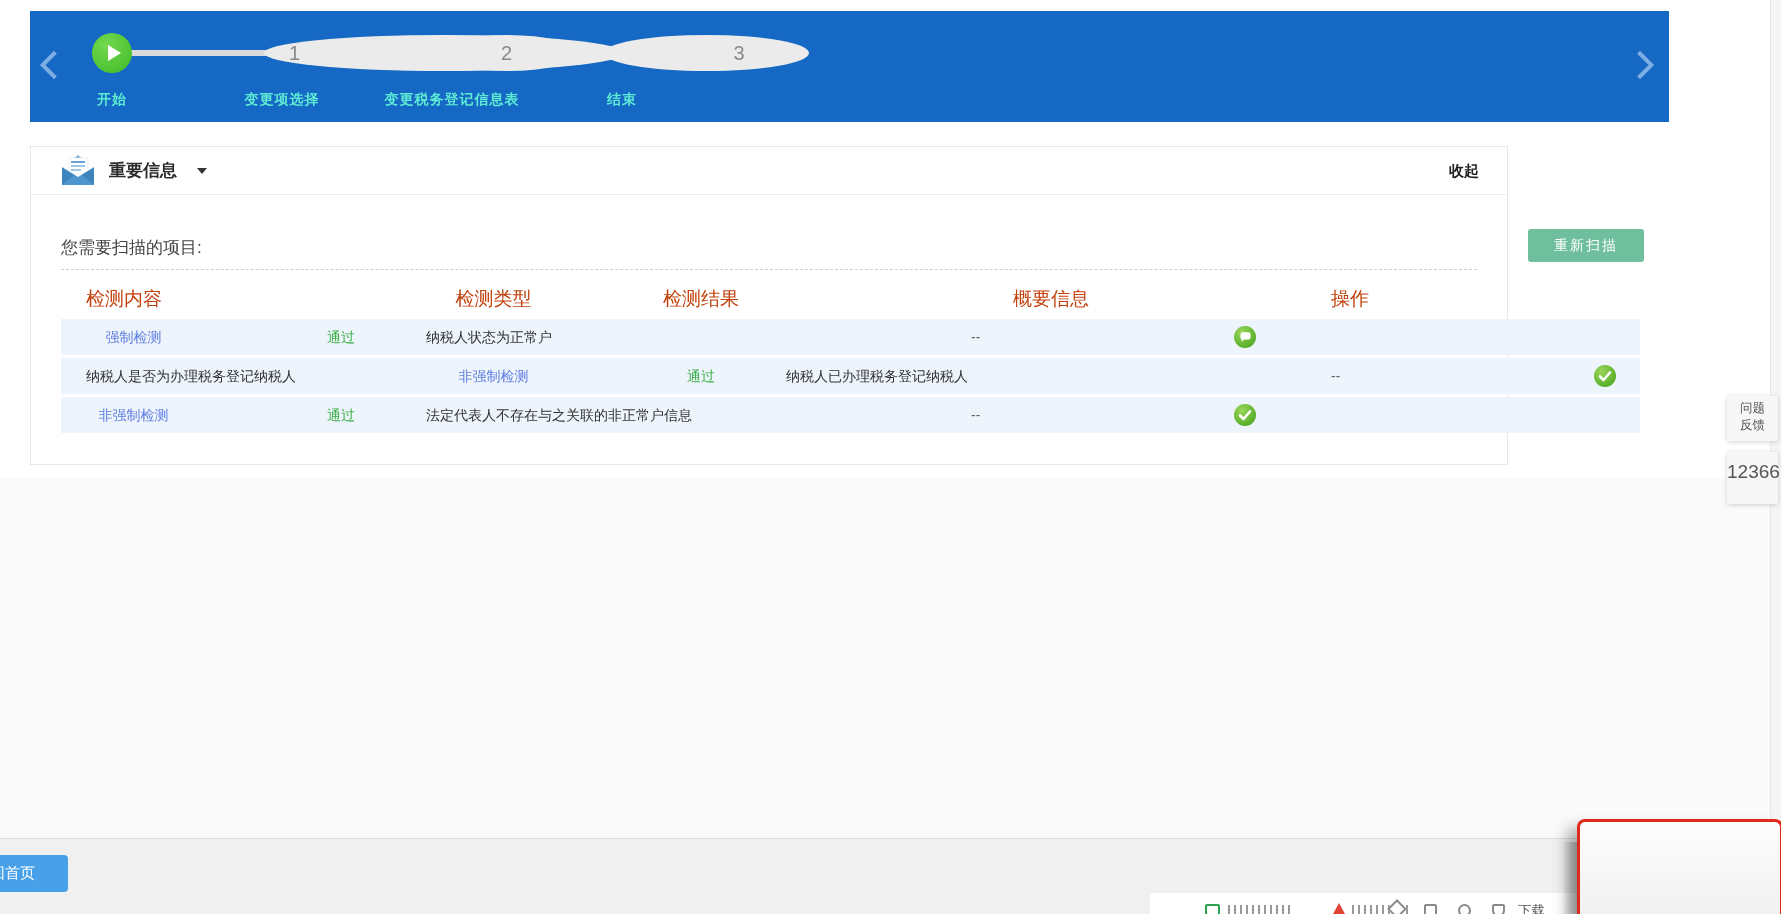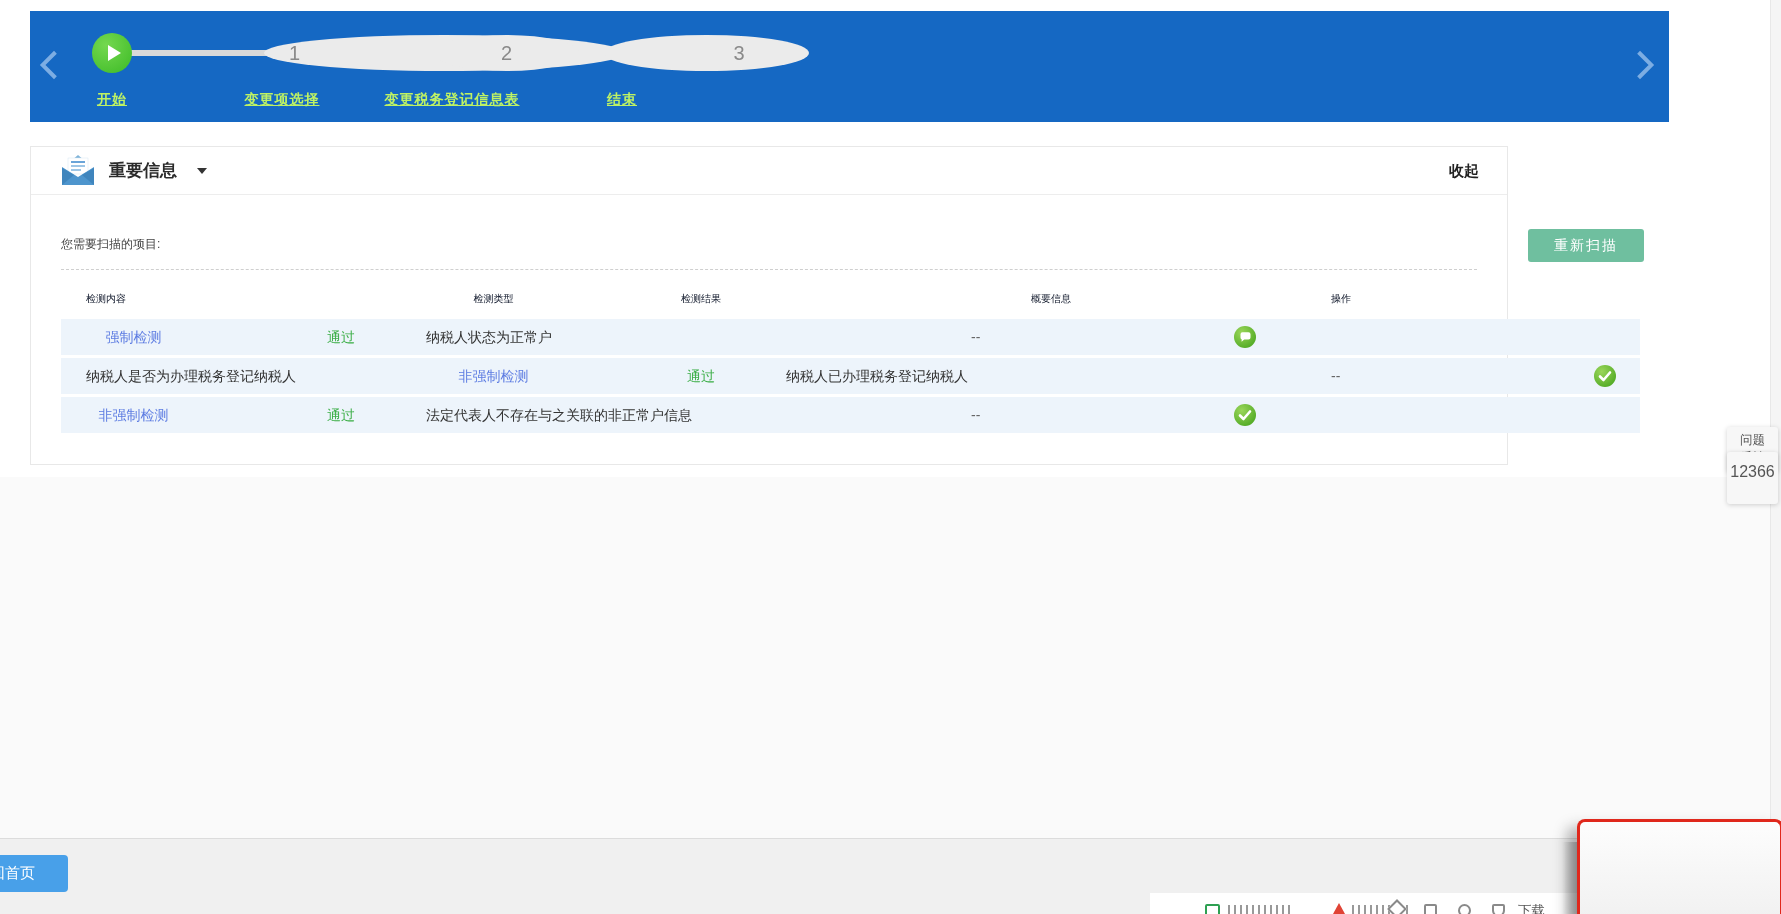--- a/index.html
+++ b/index.html
@@ -13,43 +13,43 @@
   .chev-left{left:14px;transform:rotate(45deg);}
   .chev-right{left:1600px;transform:rotate(225deg);}
   .step-line{position:absolute;left:82px;top:39px;width:672px;height:6px;background:#d9d9d9;border-radius:3px;}
   .step-circle{position:absolute;width:36px;height:36px;border-radius:50%;background:#ebebeb;top:24px;
         text-align:center;line-height:36px;font-size:20px;color:#8a8a8a;cursor:pointer;}
   .step-circle.c1{left:234px;} .step-circle.c2{left:404px;} .step-circle.c3{left:574px;}
   .step-start{position:absolute;left:62px;top:22px;width:40px;height:40px;border-radius:50%;
         background:radial-gradient(circle at 35% 30%, #74d84f, #3cba26);cursor:pointer;}
   .play-tri{position:absolute;left:16px;top:12px;width:0;height:0;border-left:13px solid #fff;
         border-top:8px solid transparent;border-bottom:8px solid transparent;}
-  .step-label{position:absolute;top:80px;width:220px;text-align:center;color:#bef264;
-        font-size:14px;font-weight:600;letter-spacing:1px;text-decoration:underline;}
+  .step-label{position:absolute;top:80px;width:220px;text-align:center;color:#5eead4;
+        font-size:14px;font-weight:600;letter-spacing:1px;}
   .sl0{left:-28px;} .sl1{left:142px;} .sl2{left:312px;text-align:center;} .sl3{left:482px;}
 
   
   .card{position:absolute;left:30px;top:146px;width:1478px;height:319px;background:#fff;
         border:1px solid #e8e8e8;box-sizing:border-box;}
   .card-head{position:relative;height:47px;border-bottom:1px solid #ededed;}
   .env-icon{position:absolute;left:30px;top:8px;width:34px;height:31px;}
   .card-title{position:absolute;left:78px;top:0;line-height:47px;font-size:17px;font-weight:700;color:#2b2b2b;}
   .title-caret{position:absolute;left:166px;top:21px;width:0;height:0;border-left:5px solid transparent;
         border-right:5px solid transparent;border-top:6px solid #333;cursor:pointer;}
   .collapse{position:absolute;right:28px;top:0;line-height:47px;font-size:15px;font-weight:700;color:#222;cursor:pointer;}
-  .scan-hint{position:absolute;left:30px;top:89px;font-size:12px;color:#444;}
+  .scan-hint{position:absolute;left:30px;top:89px;font-size:17px;color:#444;}
   .rescan-btn{position:absolute;left:1497px;top:82px;width:116px;height:33px;background:#6fbf9f;border:none;
         border-radius:3px;color:#fff;font-size:14px;letter-spacing:2px;cursor:pointer;
         font-family:"Liberation Sans","DejaVu Sans",sans-serif;}
   .dotted{position:absolute;left:30px;right:30px;top:122px;border-top:1px dashed #cfcfcf;}
 
   
   .tbl{position:absolute;left:30px;top:132px;width:1579px;}
   .trow{display:flex;}
-  .th{height:40px;line-height:40px;font-size:10px;color:#0f172a;}
+  .th{height:40px;line-height:40px;font-size:19px;color:#c2410c;}
   .td{height:36px;line-height:36px;font-size:14px;color:#333;}
   .tbody-row{background:#edf4fb;margin-bottom:3px;}
   .c1{width:360px;padding-left:25px;box-sizing:border-box;text-align:left;}
   .c2{width:145px;text-align:center;}
   .c3{width:205px;padding-left:65px;box-sizing:border-box;text-align:center;}
   .c4{width:560px;text-align:center;}
   .c4b{width:560px;padding-left:15px;box-sizing:border-box;text-align:left;}
   .c5{width:230px;text-align:left;}
   .c6{width:79px;position:relative;}
   .link{color:#5d7ce2;cursor:pointer;}
@@ -61,22 +61,22 @@
   .below-area{position:absolute;left:0;top:477px;width:1781px;height:361px;background:#fafafa;}
   .footer{position:absolute;left:0;top:838px;width:1781px;height:76px;background:#f0f0f0;border-top:1px solid #dcdcdc;box-sizing:border-box;}
   .home-btn{position:absolute;left:-18px;top:855px;width:86px;height:37px;background:#48a0e9;border:none;
         border-radius:4px;color:#fff;font-size:15px;text-align:left;padding-left:8px;cursor:pointer;
         font-family:"Liberation Sans","DejaVu Sans",sans-serif;}
 
   
   .scroll-track{position:absolute;left:1770px;top:0;width:11px;height:914px;background:#f5f5f5;border-left:1px solid #e8e8e8;box-sizing:border-box;cursor:pointer;}
   .badge{position:absolute;left:1727px;width:51px;background:#f7f7f7;border-radius:3px;
         box-shadow:0 1px 5px rgba(0,0,0,.18);color:#555;text-align:center;cursor:pointer;}
-  .badge-feedback{top:427px;height:45px;font-size:12.5px;line-height:17px;padding-top:5px;box-sizing:border-box;}
-  .badge-hotline{top:452px;height:52px;font-size:16px;line-height:40px;}
+  .badge-feedback{top:396px;height:45px;font-size:12.5px;line-height:17px;padding-top:5px;box-sizing:border-box;font-family:Liberation Mono, monospace;}
+  .badge-hotline{top:452px;height:52px;font-size:19px;line-height:40px;}
 
   
   .white-strip{position:absolute;left:1150px;top:893px;width:428px;height:21px;background:#fff;}
   .frag{position:absolute;}
   .frag-green-sq{left:1205px;top:904px;width:11px;height:11px;border:2px solid #2ea052;border-radius:2px;background:#fff;}
   .frag-textA{left:1228px;top:905px;width:62px;height:9px;
         background:repeating-linear-gradient(90deg,#999 0 2px,transparent 2px 6px);}
   .frag-red-tri{left:1333px;top:903px;width:0;height:0;border-left:6px solid transparent;
         border-right:6px solid transparent;border-bottom:11px solid #e04335;}
   .frag-textB{left:1352px;top:905px;width:56px;height:9px;

